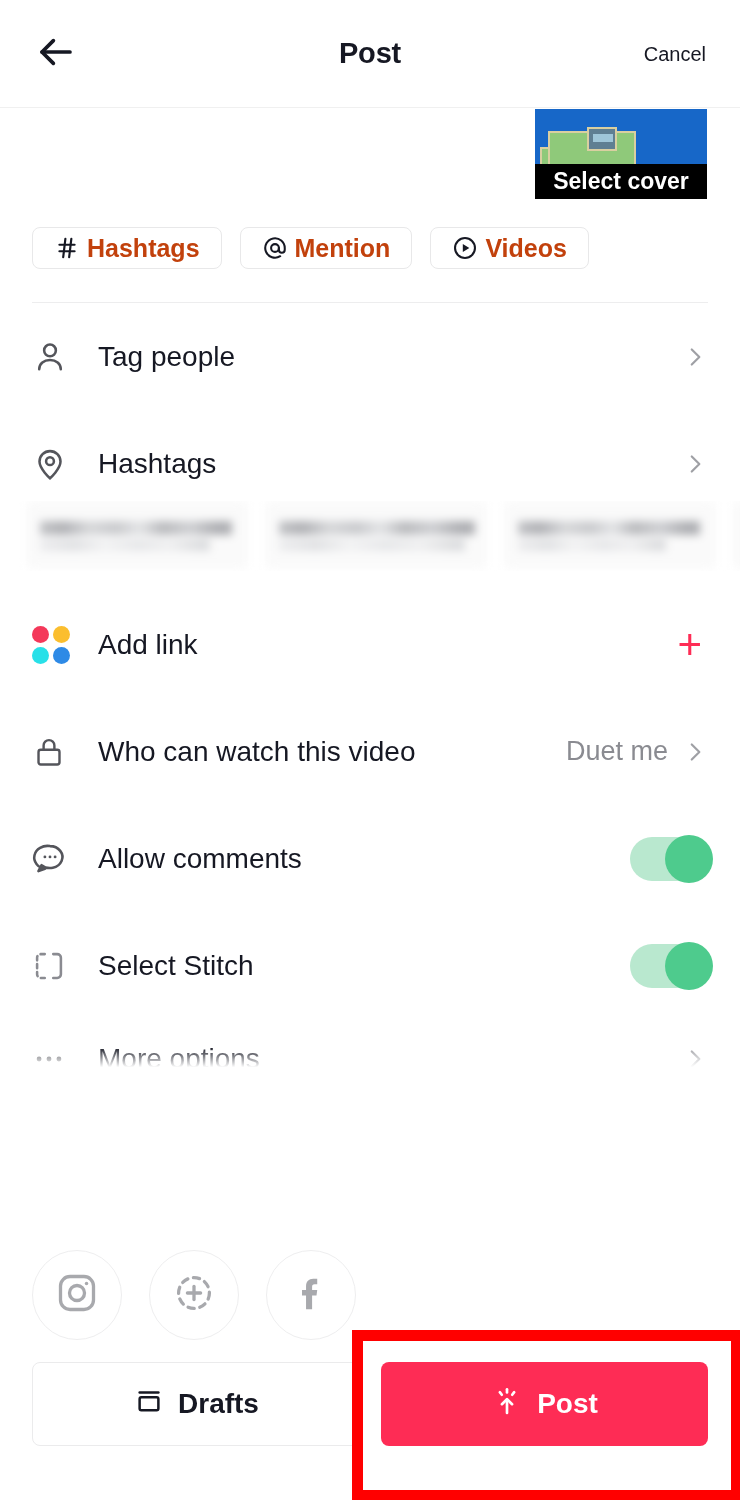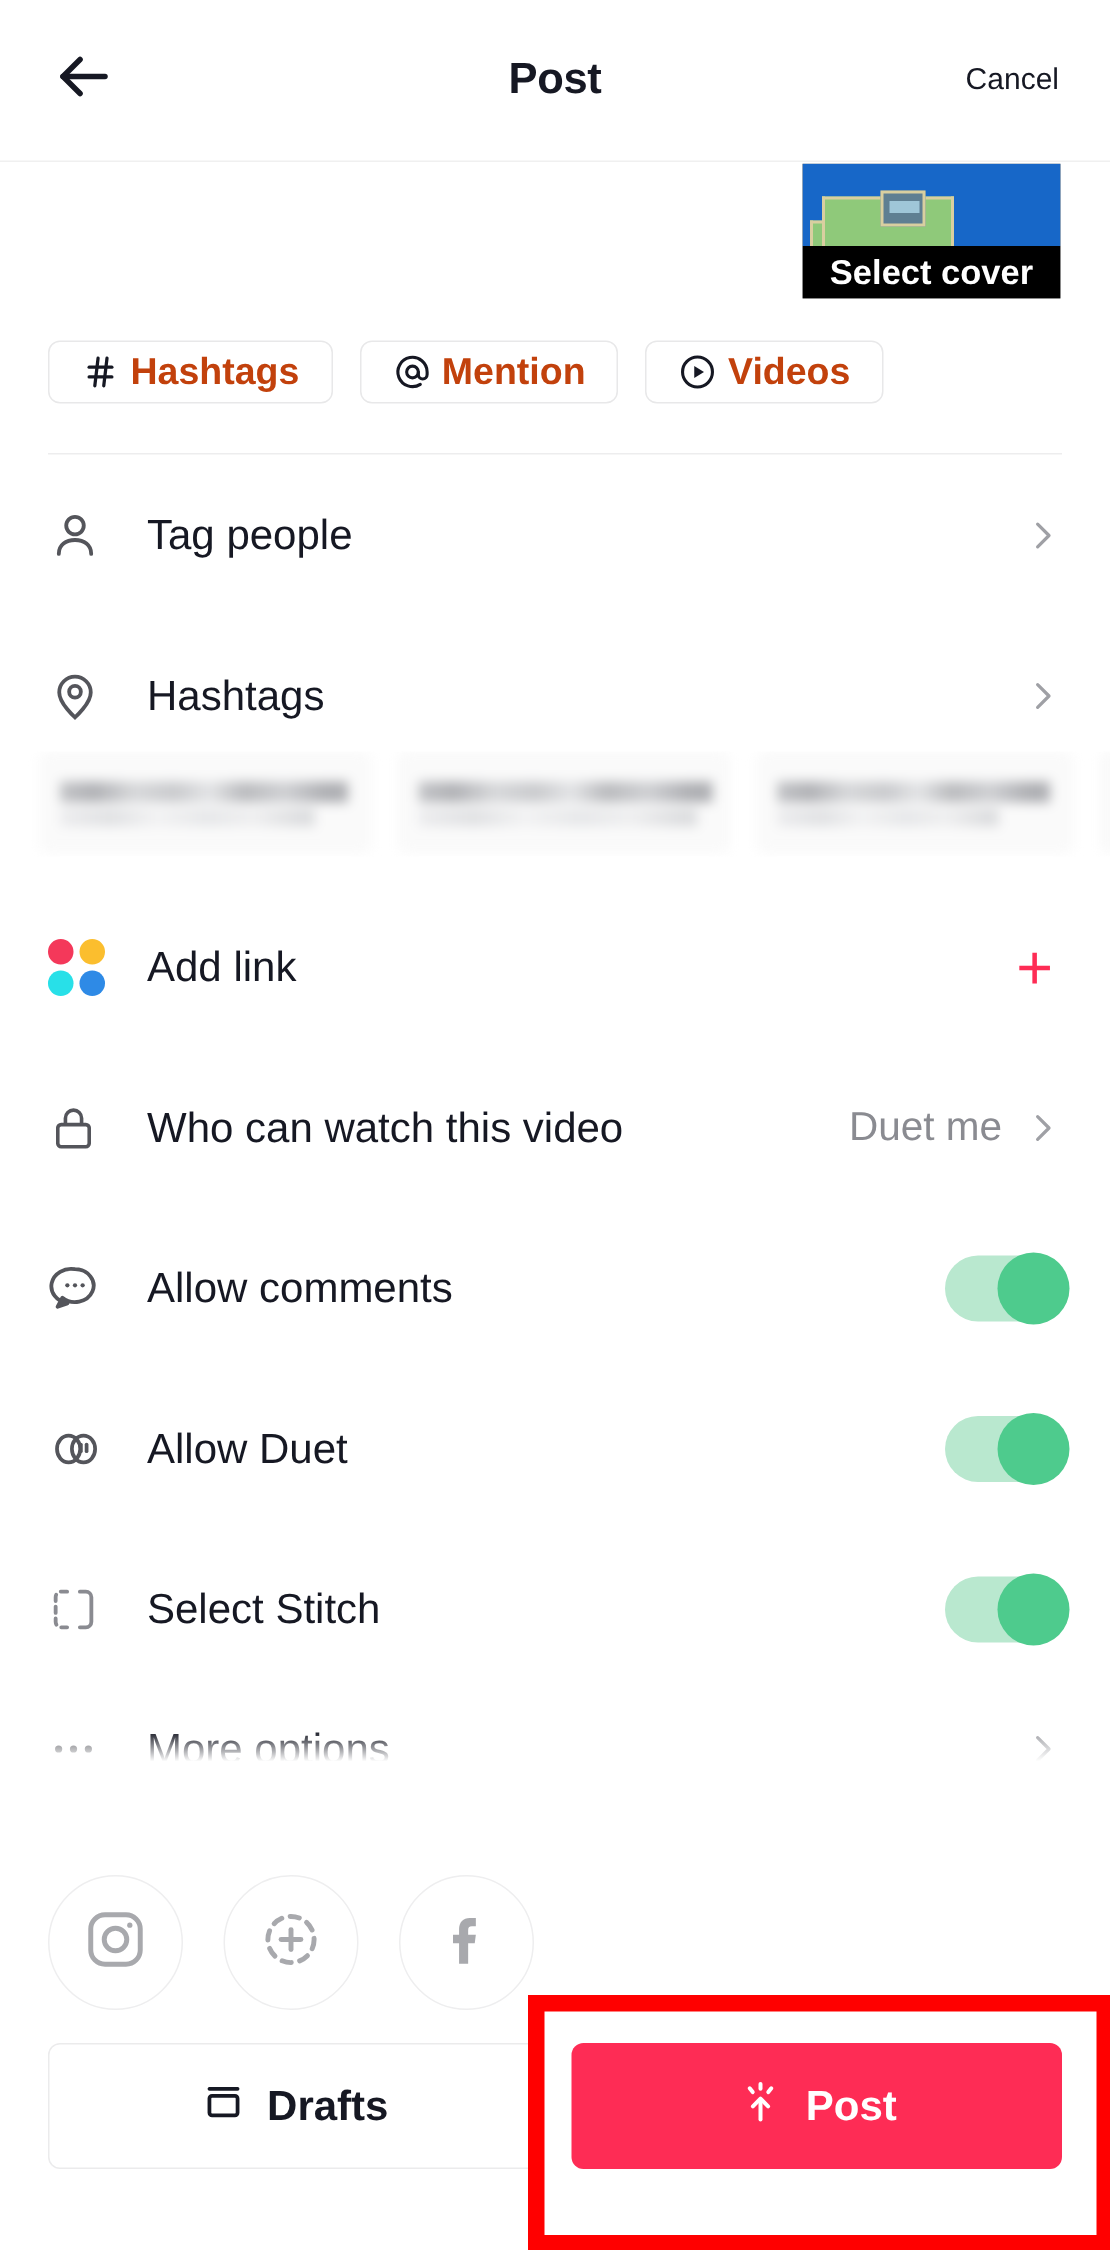--- a/index.html
+++ b/index.html
@@ -502,34 +502,20 @@
         <circle cx="12" cy="10.6" r="0.95" fill="#54555b" stroke="none"></circle>
         <circle cx="15.4" cy="10.6" r="0.95" fill="#54555b" stroke="none"></circle>
       </svg>
     </div>
     <div class="row-label">Allow comments</div>
     <div class="toggle on" style="background:#b9e8cf">
       <span class="knob" style="background:#4ecb8d"></span>
     </div>
   </div>
 
-  <div class="row">
-    <div class="row-icon">
-      <svg width="38" height="38" viewBox="0 0 26 24" fill="none" stroke="#54555b" stroke-width="1.7">
-        <ellipse cx="9.4" cy="12" rx="5.3" ry="6.1"></ellipse>
-        <ellipse cx="16.2" cy="12" rx="5.3" ry="6.1"></ellipse>
-        <line x1="15" y1="10" x2="15" y2="13" stroke-linecap="round"></line>
-        <line x1="17.6" y1="10" x2="17.6" y2="13" stroke-linecap="round"></line>
-      </svg>
-    </div>
-    <div class="row-label">Allow Duet</div>
-    <div class="toggle on" style="background:#b9e8cf">
-      <span class="knob" style="background:#4ecb8d"></span>
-    </div>
-  </div>
 
   <div class="row">
     <div class="row-icon">
       <svg width="34" height="34" viewBox="0 0 24 24" fill="none" stroke="#8a8b91" stroke-width="1.8" stroke-linecap="round">
         <path d="M9 3.6H6.2A2.6 2.6 0 0 0 3.6 6.2v11.6A2.6 2.6 0 0 0 6.2 20.4H9" stroke-dasharray="3 2.6"></path>
         <path d="M15 3.6h2.8a2.6 2.6 0 0 1 2.6 2.6v11.6a2.6 2.6 0 0 1-2.6 2.6H15"></path>
       </svg>
     </div>
     <div class="row-label">Select Stitch</div>
     <div class="toggle on" style="background:#b9e8cf">

